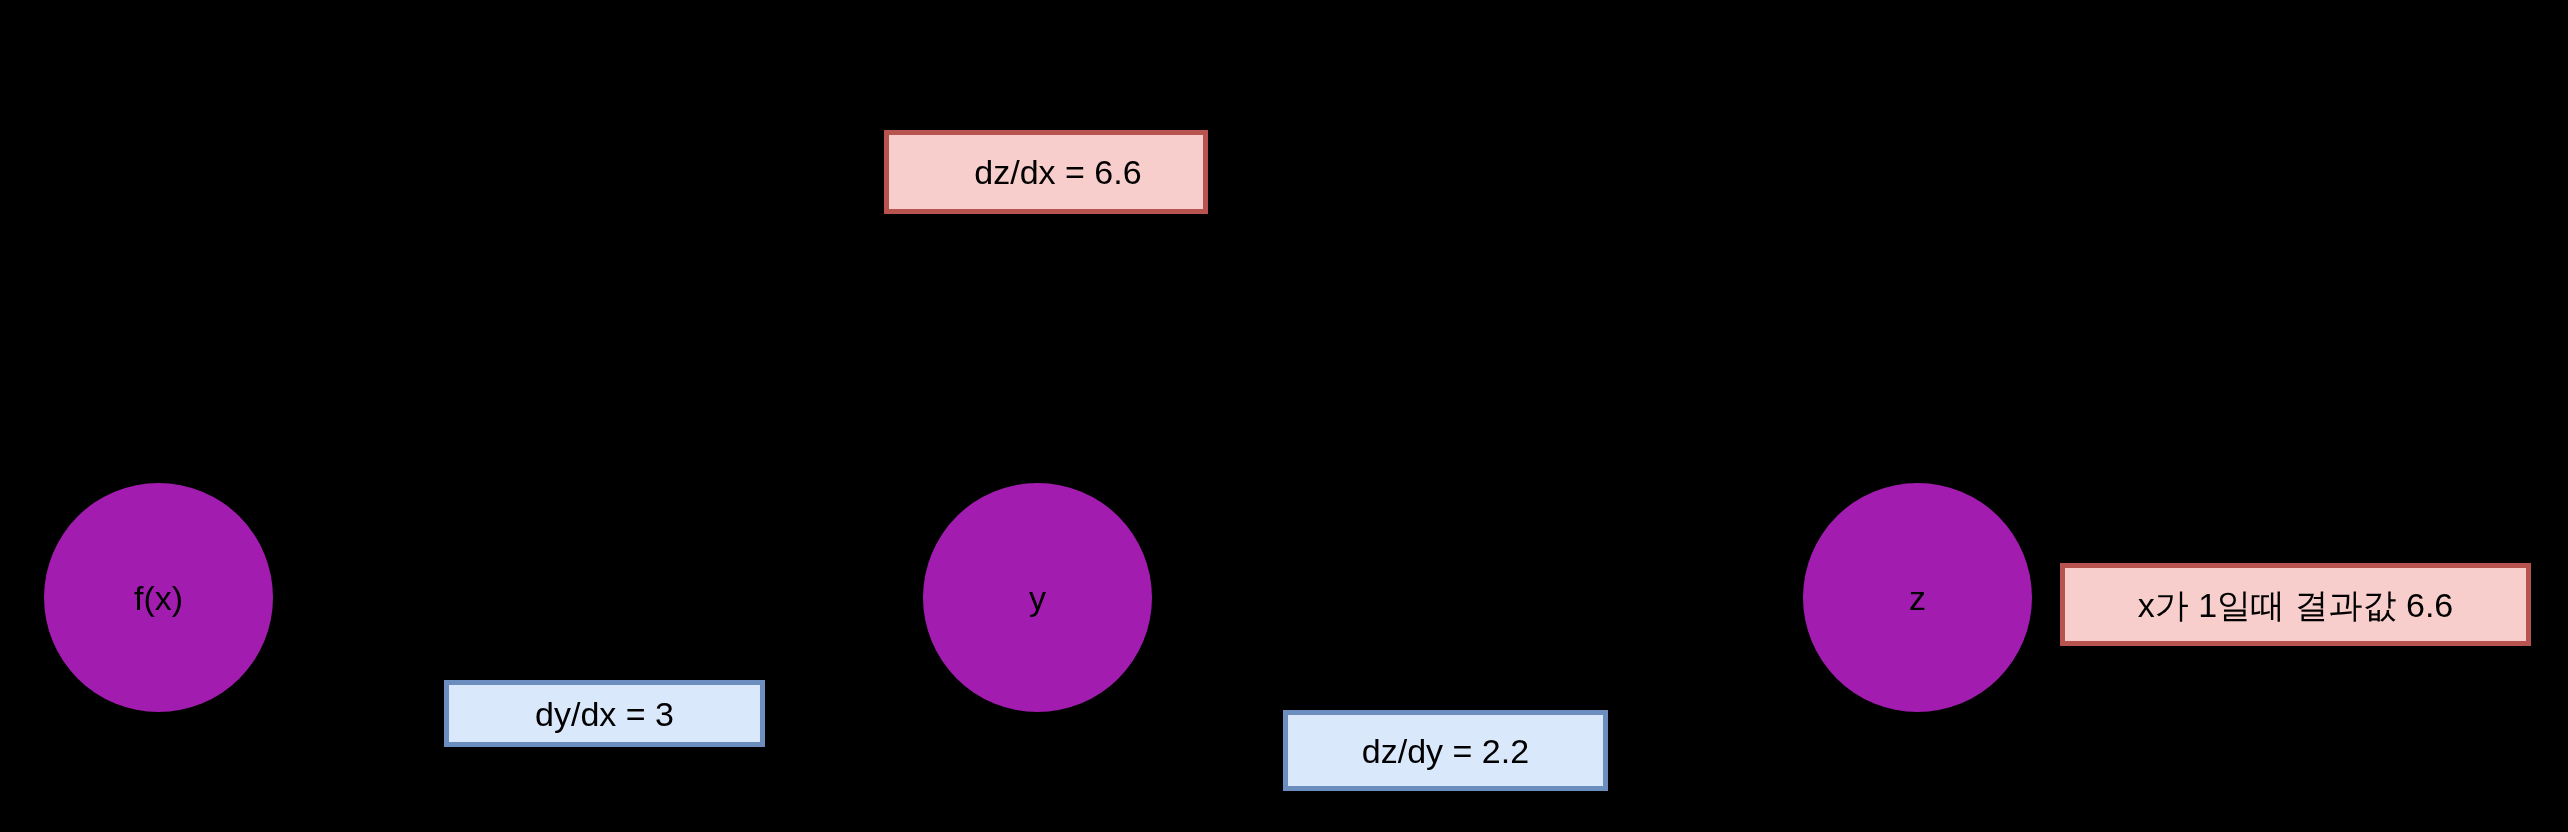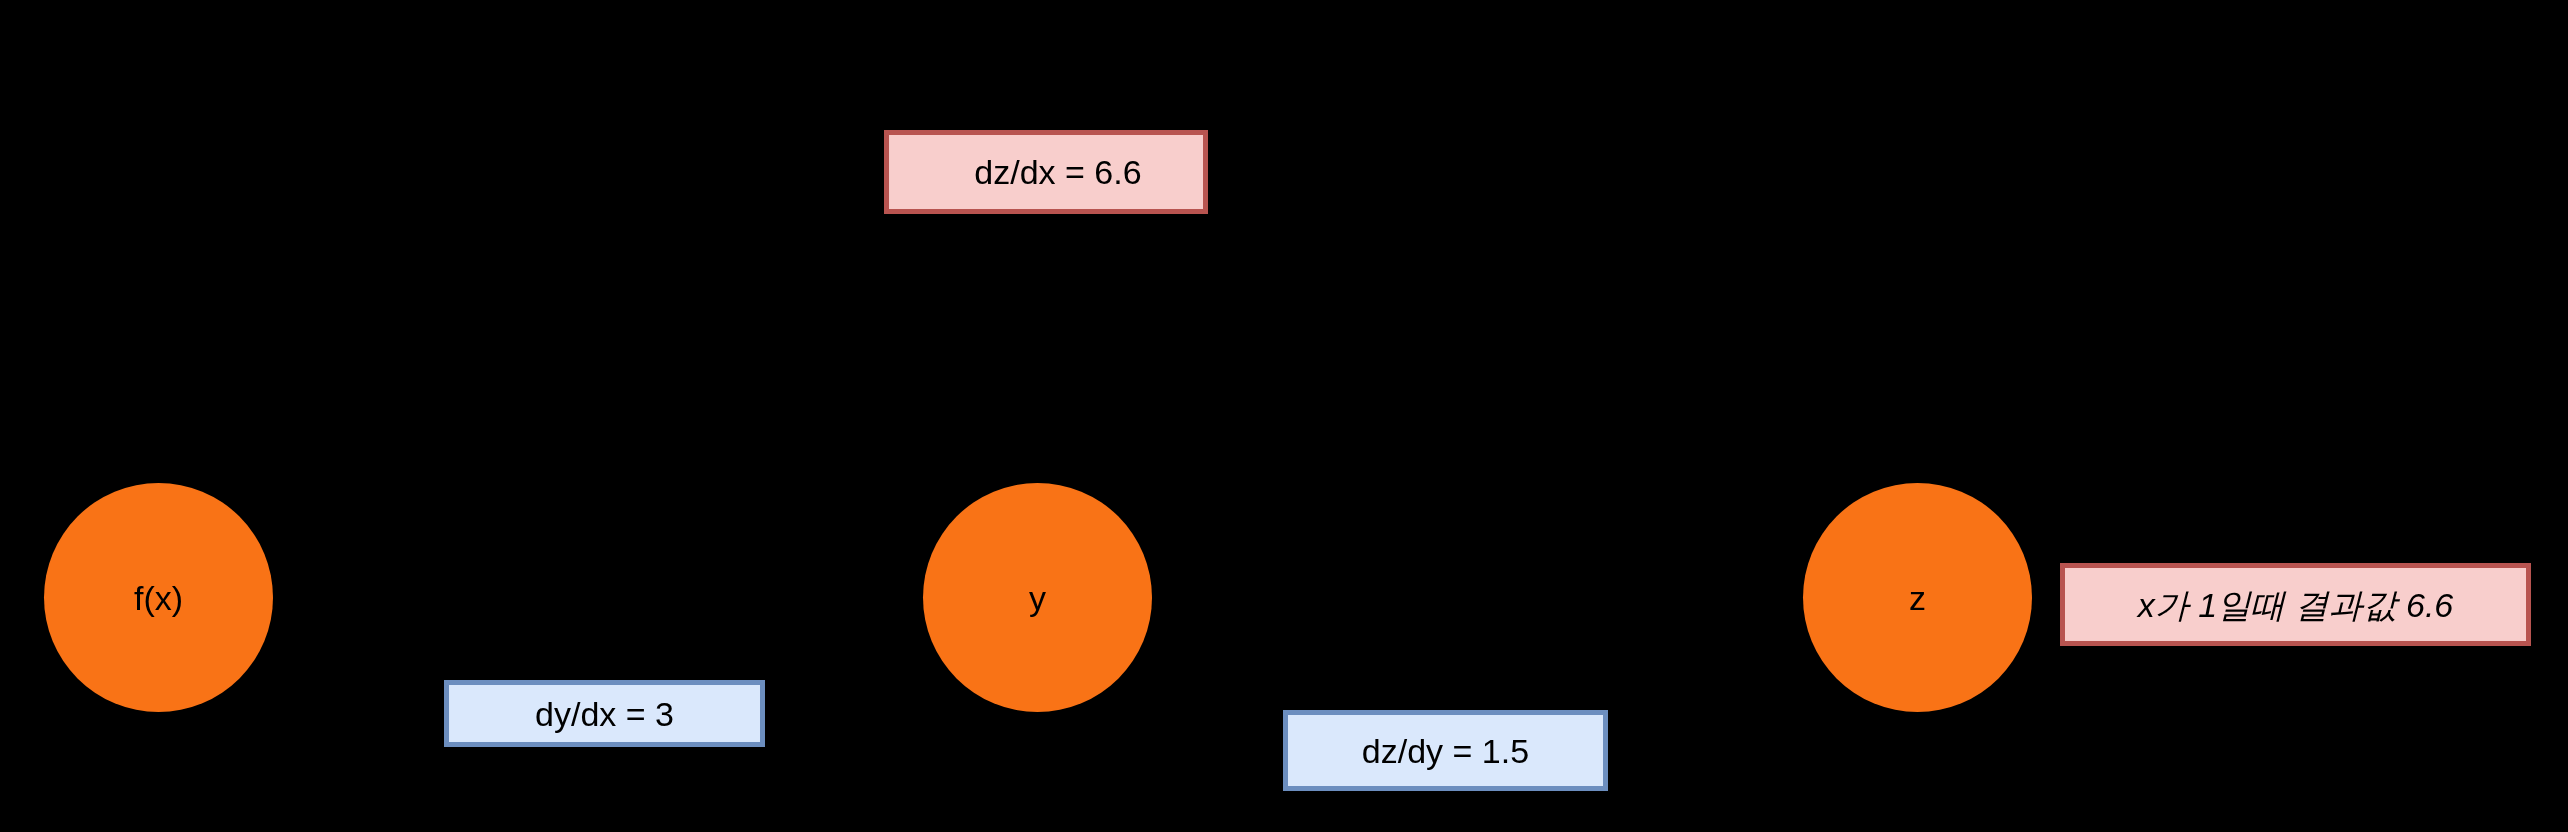--- a/index.html
+++ b/index.html
@@ -13,21 +13,21 @@
     height: 832px;
     background: #000000;
     overflow: hidden;
     font-family: "Liberation Sans", "DejaVu Sans", sans-serif;
   }
 
   
   .node {
     position: absolute;
     border-radius: 50%;
-    background: #f97316;
+    background: #a21caf;
     display: flex;
     align-items: center;
     justify-content: center;
     box-sizing: border-box;
   }
   .node-label {
     color: #000000;
     font-size: 34px;
     line-height: 1;
     font-family: "Liberation Sans", "DejaVu Sans", sans-serif;
@@ -54,21 +54,21 @@
     line-height: 1;
     white-space: nowrap;
     font-family: "Liberation Sans", "DejaVu Sans", sans-serif;
   }
   .anno.pink { background: #F8CECC; border-color: #B85450; }
   .anno.blue { background: #DAE8FC; border-color: #6C8EBF; }
 
   #anno-dzdx   { left: 884px;  top: 130px; width: 324px; height: 84px; padding-left: 24px; }
   #anno-dydx   { left: 444px;  top: 680px; width: 321px; height: 67px; }
   #anno-dzdy   { left: 1283px; top: 710px; width: 325px; height: 81px; }
-  #anno-result { left: 2060px; top: 563px; width: 471px; height: 83px; font-style: italic; }
+  #anno-result { left: 2060px; top: 563px; width: 471px; height: 83px; }
 
   
   #edges {
     position: absolute;
     left: 0; top: 0;
     width: 2568px;
     height: 832px;
     pointer-events: none;
   }
 </style>
@@ -97,20 +97,20 @@
 
   <div class="anno pink" id="anno-dzdx">
     <span class="anno-label">dz/dx = 6.6</span>
   </div>
 
   <div class="anno blue" id="anno-dydx">
     <span class="anno-label">dy/dx = 3</span>
   </div>
 
   <div class="anno blue" id="anno-dzdy">
-    <span class="anno-label">dz/dy = 1.5</span>
+    <span class="anno-label">dz/dy = 2.2</span>
   </div>
 
   <div class="anno pink" id="anno-result">
     <span class="anno-label">x가 1일때 결과값 6.6</span>
   </div>
 
 </div>
 
 </body></html>

